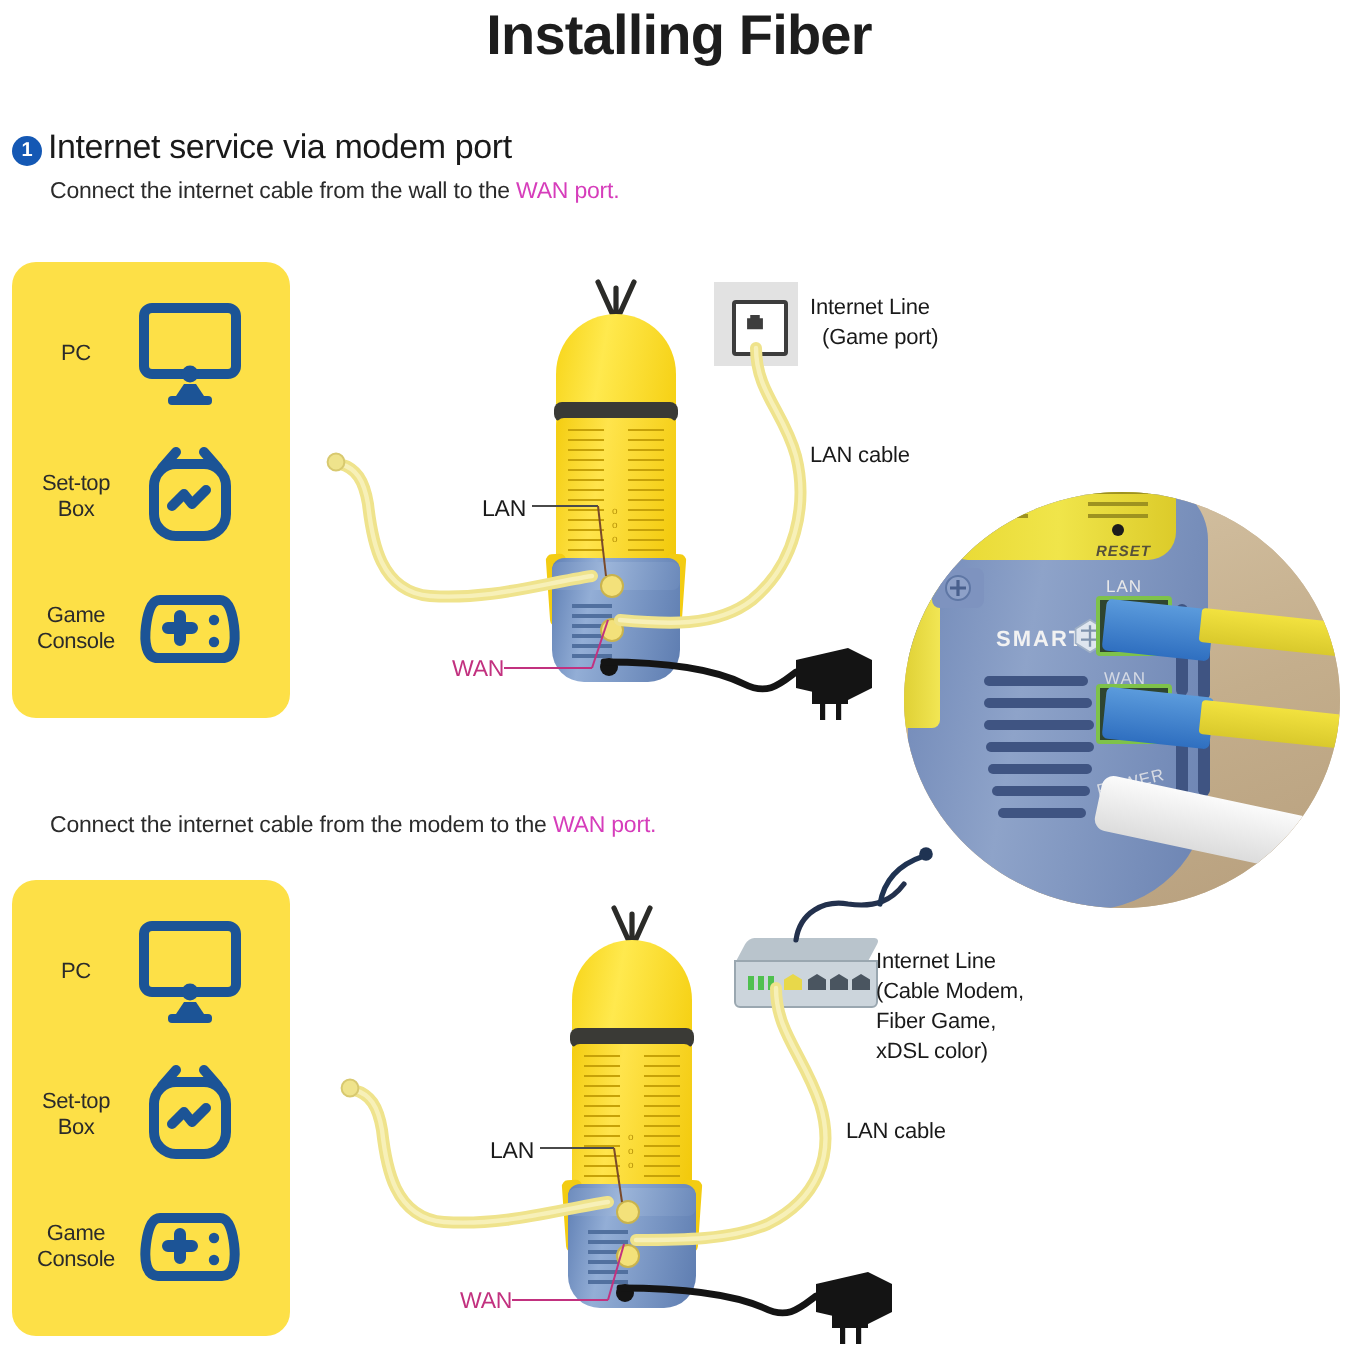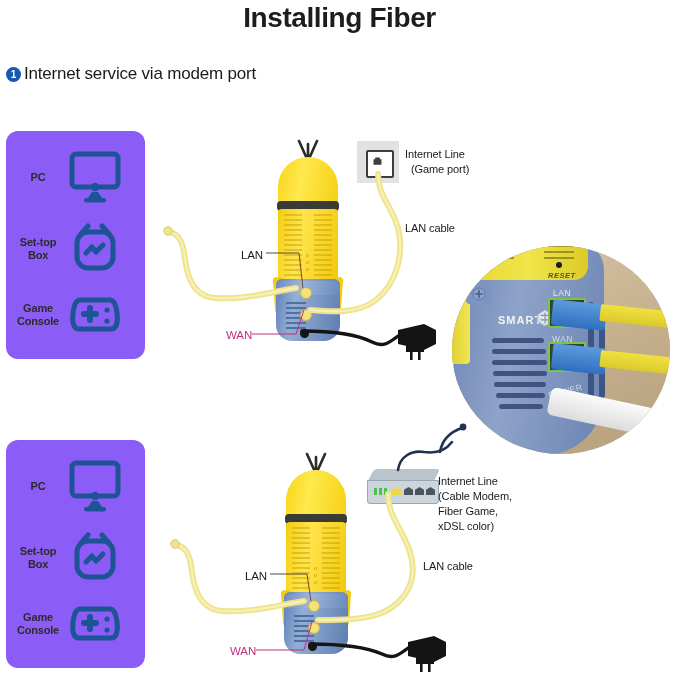--- a/index.html
+++ b/index.html
@@ -35,23 +35,22 @@
   }
   .sec-sub{
     position:absolute;left:25px;font-size:11.5px;color:#2b2b2b;
     letter-spacing:-0.1px;
   }
   .pink{color:#d63dbb;}
 
   
   .dev-panel{
     position:absolute;
-    background:#8b5cf6;
+    background:#fde047;
     border-radius:12px;
-    font-weight:bold;
   }
   .dev-row{position:absolute;display:flex;align-items:center;}
   .dev-label{
     font-size:11px;color:#2b2b2b;width:56px;text-align:center;
     line-height:13px;letter-spacing:-0.2px;
   }
   .dev-icon{width:58px;height:52px;position:relative;}
 
   
   .router{position:absolute;}
@@ -151,20 +150,23 @@
 </style>
 </head>
 <body>
 
 <div class="root">
 
   <div class="title">Installing Fiber</div>
 
   <div class="sec-head" style="top:64px;">
     <span class="badge">1</span><span class="htxt">Internet service via modem port</span>
+  </div>
+  <div class="sec-sub" style="top:90px;">
+    <span>Connect the internet cable from the wall to the </span><span class="pink">WAN port.</span>
   </div>
 
   <div class="dev-panel" style="left:6px;top:131px;width:139px;height:228px;">
 
     <div class="dev-row" style="left:4px;top:20px;">
       <div class="dev-label">PC</div>
       <div class="dev-icon">
         <svg viewBox="0 0 58 52" width="58" height="52">
           <rect x="6" y="3" width="46" height="33" rx="4" fill="none" stroke="#1c5496" stroke-width="5"></rect>
           <circle cx="29" cy="36" r="4.2" fill="#1c5496"></circle>
@@ -278,20 +280,23 @@
       </svg>
     </div>
   </div>
   <div class="lab" style="left:405px;top:148px;">Internet Line</div>
   <div class="lab" style="left:411px;top:163px;">(Game port)</div>
   <div class="lab" style="left:405px;top:222px;">LAN cable</div>
 
   <div class="lab lan-port" style="left:241px;top:249px;">LAN</div>
   <div class="lab wan" style="left:226px;top:329px;">WAN</div>
 
+  <div class="sec-sub" style="top:407px;">
+    <span>Connect the internet cable from the modem to the </span><span class="pink">WAN port.</span>
+  </div>
 
   <div class="dev-panel" style="left:6px;top:440px;width:139px;height:228px;">
     <div class="dev-row" style="left:4px;top:20px;">
       <div class="dev-label">PC</div>
       <div class="dev-icon">
         <svg viewBox="0 0 58 52" width="58" height="52">
           <rect x="6" y="3" width="46" height="33" rx="4" fill="none" stroke="#1c5496" stroke-width="5"></rect>
           <circle cx="29" cy="36" r="4.2" fill="#1c5496"></circle>
           <path d="M20 50 L26 41 L32 41 L38 50 Z" fill="#1c5496"></path>
           <rect x="18" y="47" width="22" height="4.5" rx="2" fill="#1c5496"></rect>

